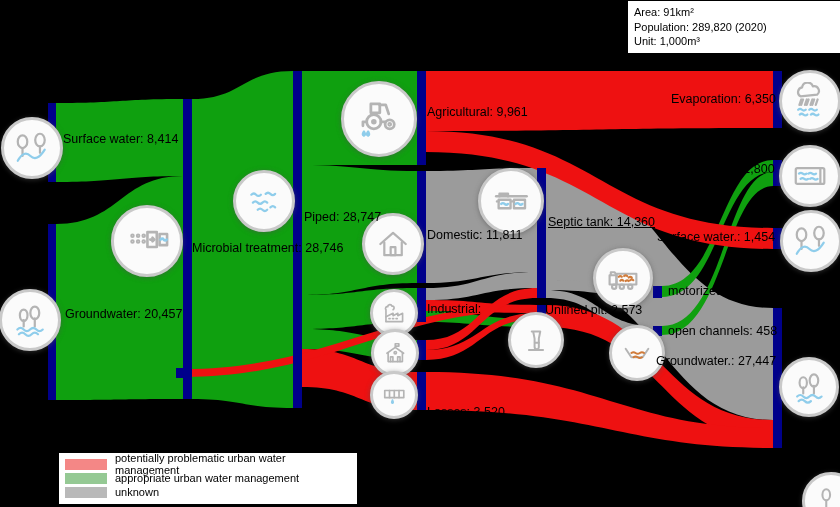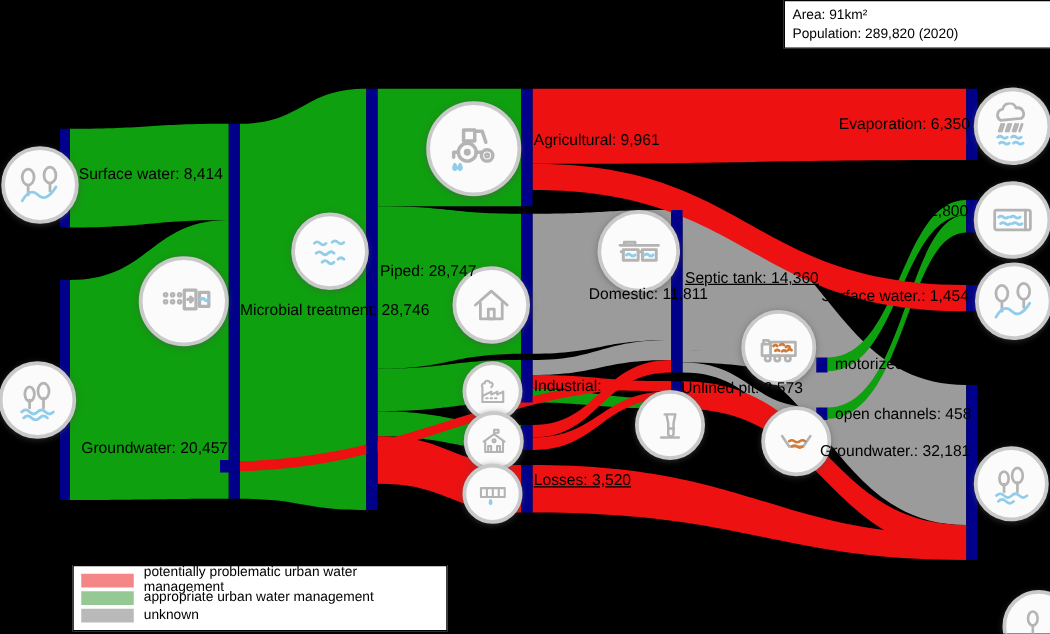--- a/index.html
+++ b/index.html
@@ -240,39 +240,40 @@
   </div>
   <div class="circle-icon" style="left:802px;top:472px;width:52px;height:52px;">
     <svg viewBox="0 0 24 24">
         <ellipse class="ic" cx="9" cy="8" rx="2.6" ry="3.8"></ellipse>
         <line class="ic" x1="9" y1="12" x2="9" y2="16"></line>
         <path class="icb" d="M4 18 q2 -2 4 0 t4 0 t4 0"></path>
       </svg>
   </div>
 
   <div class="lbl" style="left:63px;top:133px;">Surface water: 8,414</div>
-  <div class="lbl" style="left:65px;top:308px;margin-top:44px;">Groundwater: 20,457</div>
+  <div class="lbl" style="left:65px;top:308px;">Groundwater: 20,457</div>
   <div class="lbl" style="left:192px;top:231px;margin-top:11px;">Microbial treatment: 28,746</div>
   <div class="lbl" style="left:304px;top:211px;">Piped: 28,747</div>
   <div class="lbl" style="left:427px;top:106px;text-align:center;">Agricultural: 9,961</div>
-  <div class="lbl" style="left:427px;top:229px;padding-left:44px;">Domestic: 11,811</div>
+  <div class="lbl" style="left:427px;top:229px;">Domestic: 11,811</div>
   <div class="lbl" style="left:427px;top:303px;">Industrial:</div>
-  <div class="lbl" style="left:427px;top:378px;text-decoration:underline;">Losses: 3,520</div>
+  <div class="lbl" style="left:427px;top:406px;">Losses: 3,520</div>
   <div class="lbl" style="left:548px;top:216px;text-decoration:underline;">Septic tank: 14,360</div>
   <div class="lbl" style="left:545px;top:304px;">Unlined pit: 2,573</div>
   <div class="lbl" style="left:668px;top:285px;">motorized: 804</div>
   <div class="lbl" style="left:668px;top:325px;">open channels: 458</div>
   <div class="lbl" style="left:671px;top:93px;">Evaporation: 6,350</div>
   <div class="lbl" style="left:694px;top:163px;text-align:right;">Exports: 1,800</div>
   <div class="lbl" style="left:657px;top:231px;">Surface water.: 1,454</div>
-  <div class="lbl" style="left:656px;top:355px;">Groundwater.: 32,181</div>
+  <div class="lbl" style="left:656px;top:355px;">Groundwater.: 27,447</div>
 
   <div id="infobox">
     <div>Area: 91km²</div>
     <div>Population: 289,820 (2020)</div>
+    <div>Unit: 1,000m³</div>
   </div>
 
   <div id="legend">
     <div class="leg-row">
       <span class="leg-swatch sw-red"></span>
       <span>potentially problematic urban water management</span>
     </div>
     <div class="leg-row">
       <span class="leg-swatch sw-green"></span>
       <span>appropriate urban water management</span>

